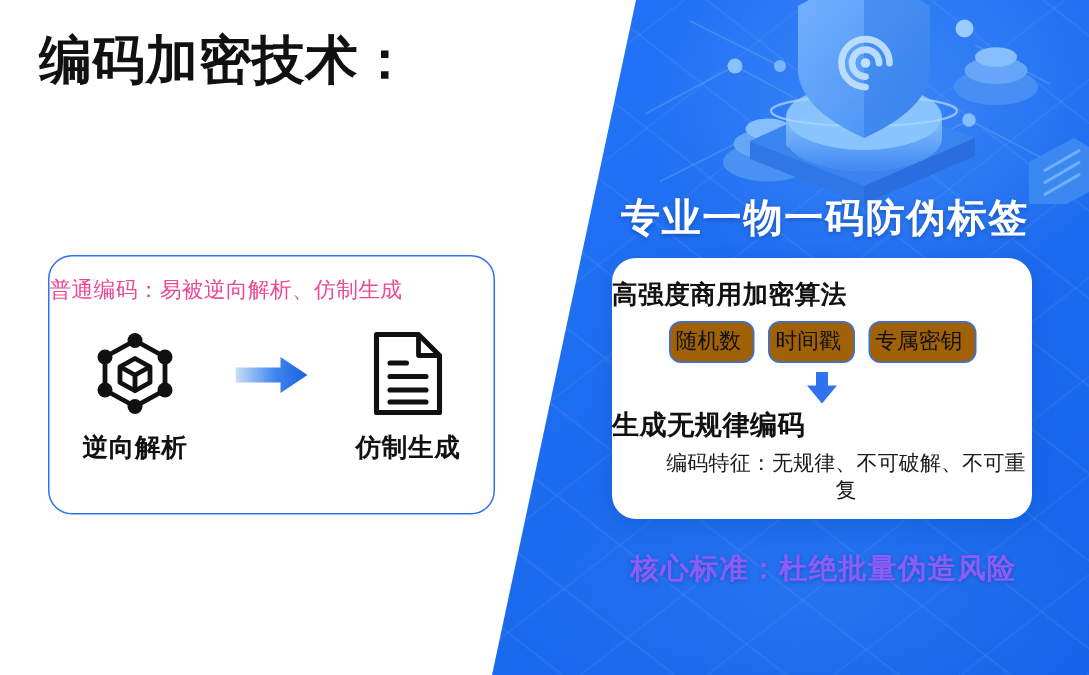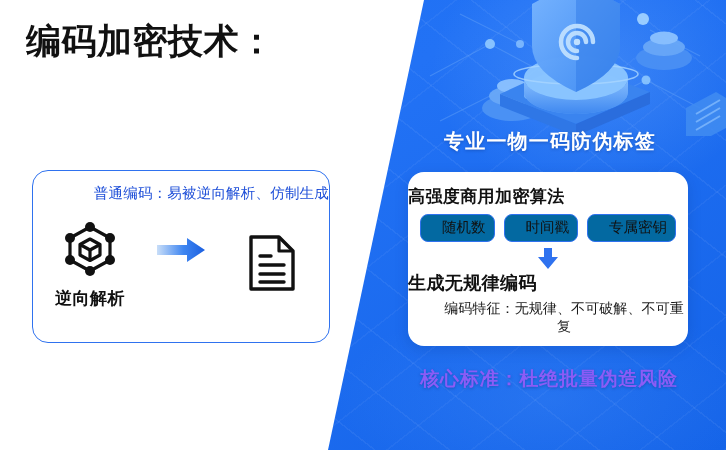--- a/index.html
+++ b/index.html
@@ -74,23 +74,23 @@
     height: 173px;
     box-sizing: border-box;
     border: 1.6px solid #2f72ef;
     border-radius: 16px;
     background: #ffffff;
   }
   .left-card-title {
     position: absolute;
     left: 0; right: 0;
     top: 13px;
-    text-align: right;
+    text-align: left;
     font-size: 14.5px;
-    color: #1d4ed8;
+    color: #ec4899;
     letter-spacing: 0.2px;
   }
   .icon-row {
     position: absolute;
     left: 0; right: 0;
     top: 44px;
     display: flex;
     align-items: center;
     justify-content: center;
     gap: 4px;
@@ -118,21 +118,21 @@
   }
 
   
   .panel-title {
     position: absolute;
     left: 400px;
     top: 128px;
     width: 300px;
     text-align: center;
     color: #ffffff;
-    font-size: 20px;
+    font-size: 26px;
     font-weight: bold;
     letter-spacing: 1.2px;
     text-shadow: 0 1px 3px rgba(10,50,130,0.45);
   }
   .right-card {
     position: absolute;
     left: 408px;
     top: 172px;
     width: 280px;
     height: 174px;
@@ -155,24 +155,24 @@
     position: absolute;
     left: 8px; right: 8px;
     top: 42px;
     display: flex;
     justify-content: center;
     gap: 9px;
   }
   .chip {
     border: 1.4px solid #2f72ef;
     border-radius: 8px;
-    padding: 3px 8px 4px 21px;
+    padding: 3px 8px 4px 4px;
     font-size: 14.5px;
     color: #111111;
-    background: #0369a1;
+    background: #a16207;
     white-space: nowrap;
   }
   .down-arrow-wrap {
     position: absolute;
     left: 0; right: 0;
     top: 76px;
     display: flex;
     justify-content: center;
   }
   .result-line {
@@ -350,20 +350,21 @@
             <path d="M7 5 L35 5 L49 19 L49 57 L7 57 Z" fill="none" stroke="#111111" stroke-width="3.4" stroke-linejoin="round"></path>
             <path d="M35 5 L35 19 L49 19" fill="none" stroke="#111111" stroke-width="3.2" stroke-linejoin="round"></path>
             <g stroke="#111111" stroke-width="3.4" stroke-linecap="round">
               <path d="M16 24 L27 24"></path>
               <path d="M16 33 L40 33"></path>
               <path d="M16 42 L40 42"></path>
               <path d="M16 50 L40 50"></path>
             </g>
           </svg>
         </div>
+        <div class="icon-label">仿制生成</div>
       </div>
 
     </div>
   </div>
 
   <div class="panel-title">专业一物一码防伪标签</div>
 
   <div class="right-card">
     <div class="right-card-title">高强度商用加密算法</div>
 

